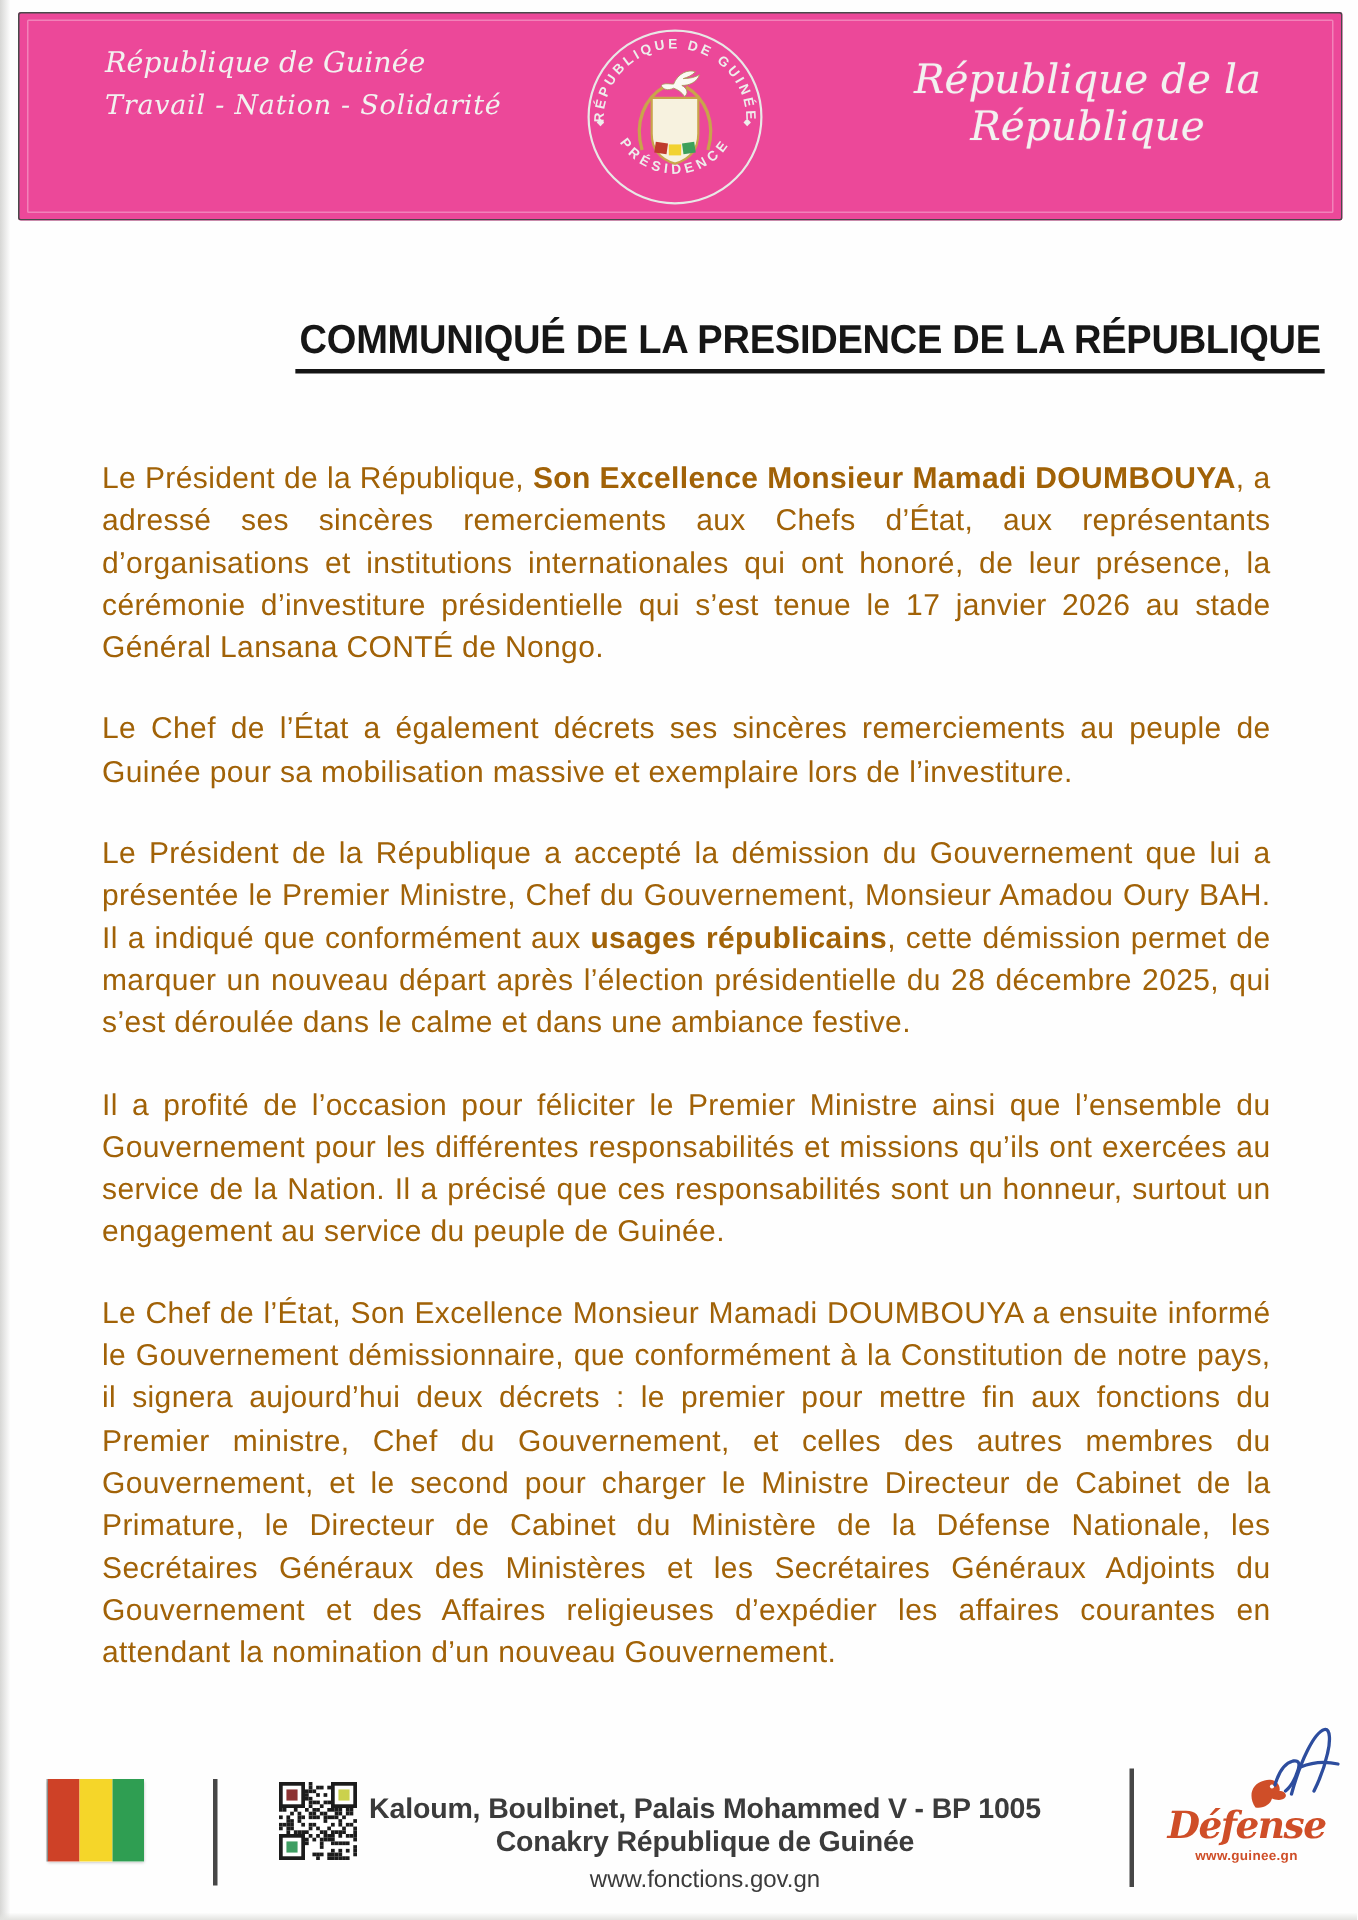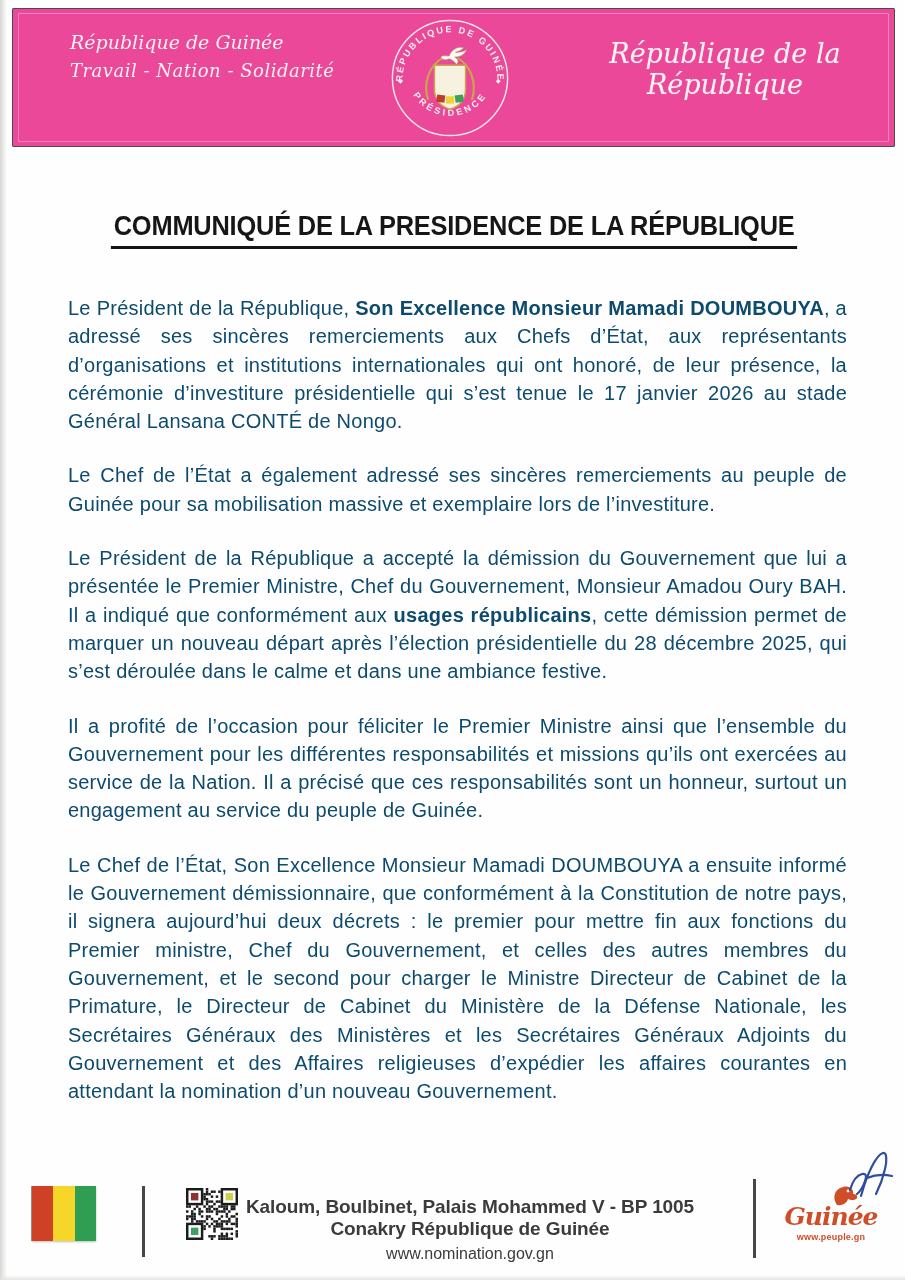--- a/index.html
+++ b/index.html
@@ -16,27 +16,27 @@
   .band-inner{position:absolute;inset:5px 6px;border:1px solid rgba(255,255,255,.32);border-radius:1px;}
   .script{font-family:"DejaVu Serif",serif;font-style:italic;color:#f2f2f0;}
   .band-left{position:absolute;left:58px;top:20px;line-height:1.55;}
   .band-left .l1{font-size:19px;}
   .band-left .l2{font-size:18px;letter-spacing:.5px;}
   .band-right{position:absolute;left:538px;top:30px;width:350px;font-size:27px;text-align:center;
         text-shadow:0 0 1px rgba(255,255,255,.3);}
   .seal{position:absolute;left:374px;top:6px;}
 
   
-  .title-wrap{position:absolute;left:4px;right:0;top:211px;text-align:center;}
+  .title-wrap{position:absolute;left:4px;right:0;top:211px;text-align:right;}
   .title{display:inline-block;font-size:27px;font-weight:700;color:#161616;letter-spacing:-.2px;
         transform:scaleX(.94);transform-origin:center;white-space:nowrap;
         border-bottom:3px solid #141414;padding:0 3px 4px;}
 
   
-  .body{position:absolute;left:68px;top:294px;width:779px;color:#0c4a6e;
+  .body{position:absolute;left:68px;top:305px;width:779px;color:#a16207;
         font-size:20px;line-height:28.3px;letter-spacing:.25px;text-align:justify;}
   .body p{margin:0 0 26px 0;}
   .body .b{font-weight:700;}
 
   
   .flag{position:absolute;left:32px;top:1186px;width:64px;height:55px;display:flex;
         box-shadow:0 1px 2px rgba(0,0,0,.25), -1px 0 0 #9a9a98;}
   .flag i{flex:1;}
   .flag .f-red{background:#ce4127;}
   .flag .f-yellow{background:#f5d629;}
@@ -98,21 +98,21 @@
 
     <div class="band-right script">République de la République</div>
   </div>
 
   <div class="title-wrap">
     <span class="title">COMMUNIQUÉ DE LA PRESIDENCE DE LA RÉPUBLIQUE</span>
   </div>
 
   <div class="body" id="body-paragraphs">
       <p><span>Le Président de la République, </span><span class="b">Son Excellence Monsieur Mamadi DOUMBOUYA</span><span>, a adressé ses sincères remerciements aux Chefs d’État, aux représentants d’organisations et institutions internationales qui ont honoré, de leur présence, la cérémonie d’investiture présidentielle qui s’est tenue le 17 janvier 2026 au stade Général Lansana CONTÉ de Nongo.</span></p>
-      <p><span>Le Chef de l’État a également adressé ses sincères remerciements au peuple de Guinée pour sa mobilisation massive et exemplaire lors de l’investiture.</span></p>
+      <p><span>Le Chef de l’État a également décrets ses sincères remerciements au peuple de Guinée pour sa mobilisation massive et exemplaire lors de l’investiture.</span></p>
       <p><span>Le Président de la République a accepté la démission du Gouvernement que lui a présentée le Premier Ministre, Chef du Gouvernement, Monsieur Amadou Oury BAH. Il a indiqué que conformément aux </span><span class="b">usages républicains</span><span>, cette démission permet de marquer un nouveau départ après l’élection présidentielle du 28 décembre 2025, qui s’est déroulée dans le calme et dans une ambiance festive.</span></p>
       <p><span>Il a profité de l’occasion pour féliciter le Premier Ministre ainsi que l’ensemble du Gouvernement pour les différentes responsabilités et missions qu’ils ont exercées au service de la Nation. Il a précisé que ces responsabilités sont un honneur, surtout un engagement au service du peuple de Guinée.</span></p>
       <p><span>Le Chef de l’État, Son Excellence Monsieur Mamadi DOUMBOUYA a ensuite informé le Gouvernement démissionnaire, que conformément à la Constitution de notre pays, il signera aujourd’hui deux décrets : le premier pour mettre fin aux fonctions du Premier ministre, Chef du Gouvernement, et celles des autres membres du Gouvernement, et le second pour charger le Ministre Directeur de Cabinet de la Primature, le Directeur de Cabinet du Ministère de la Défense Nationale, les Secrétaires Généraux des Ministères et les Secrétaires Généraux Adjoints du Gouvernement et des Affaires religieuses d’expédier les affaires courantes en attendant la nomination d’un nouveau Gouvernement.</span></p>
     </div>
 
   <div class="flag">
     <i class="f-red"></i>
       <i class="f-yellow"></i>
       <i class="f-green"></i>
   </div>
@@ -262,32 +262,32 @@
         <rect x="34.66666666666667" y="0" width="17.333333333333336" height="17.333333333333336" fill="#1c1c1c"></rect>
         <rect x="37.142857142857146" y="2.4761904761904763" width="12.380952380952381" height="12.380952380952381" fill="#fff"></rect>
         <rect x="39.61904761904762" y="4.9523809523809526" width="7.428571428571429" height="7.428571428571429" fill="#cbd14c"></rect>
         <rect x="0" y="34.66666666666667" width="17.333333333333336" height="17.333333333333336" fill="#1c1c1c"></rect>
         <rect x="2.4761904761904763" y="37.142857142857146" width="12.380952380952381" height="12.380952380952381" fill="#fff"></rect>
         <rect x="4.9523809523809526" y="39.61904761904762" width="7.428571428571429" height="7.428571428571429" fill="#3f9e63"></rect>
       </svg></div>
 
   <div class="address">
     <div class="addr1">Kaloum, Boulbinet, Palais Mohammed V - BP 1005 Conakry République de Guinée</div>
-    <div class="addr2">www.nomination.gov.gn</div>
+    <div class="addr2">www.fonctions.gov.gn</div>
   </div>
 
   <div class="vline v2"></div>
 
   <div class="brand">
     <svg class="brand-bird" width="30" height="26" viewBox="0 0 30 26">
       <path d="M7 23 C2 16 4 7 13 5 c7 -2 11 3 10 7 c3 0 5 2 4 4 c-2 3 -7 2 -9 1 c-1 4 -6 7 -11 6 z" fill="#cf4e28"></path>
       <circle cx="18" cy="9" r="1.4" fill="#fff"></circle>
     </svg>
-    <div class="brand-name">Guinée</div>
-    <div class="brand-url">www.peuple.gn</div>
+    <div class="brand-name">Défense</div>
+    <div class="brand-url">www.guinee.gn</div>
   </div>
 
   <svg class="signature" width="54" height="60" viewBox="0 0 54 60">
     <g fill="none" stroke="#2d4d9e" stroke-width="2.2" stroke-linecap="round">
       <path d="M 7 44 q 4 -14 12 -16 q 6 -1 3 7 q -3 9 -8 13"></path>
       <path d="M 18 50 C 24 28 33 9 40 7 c 4 -1 4 8 2 16 c -2 9 -6 19 -9 25"></path>
       <path d="M 24 32 q 12 -5 25 -2"></path>
     </g>
   </svg>
 

